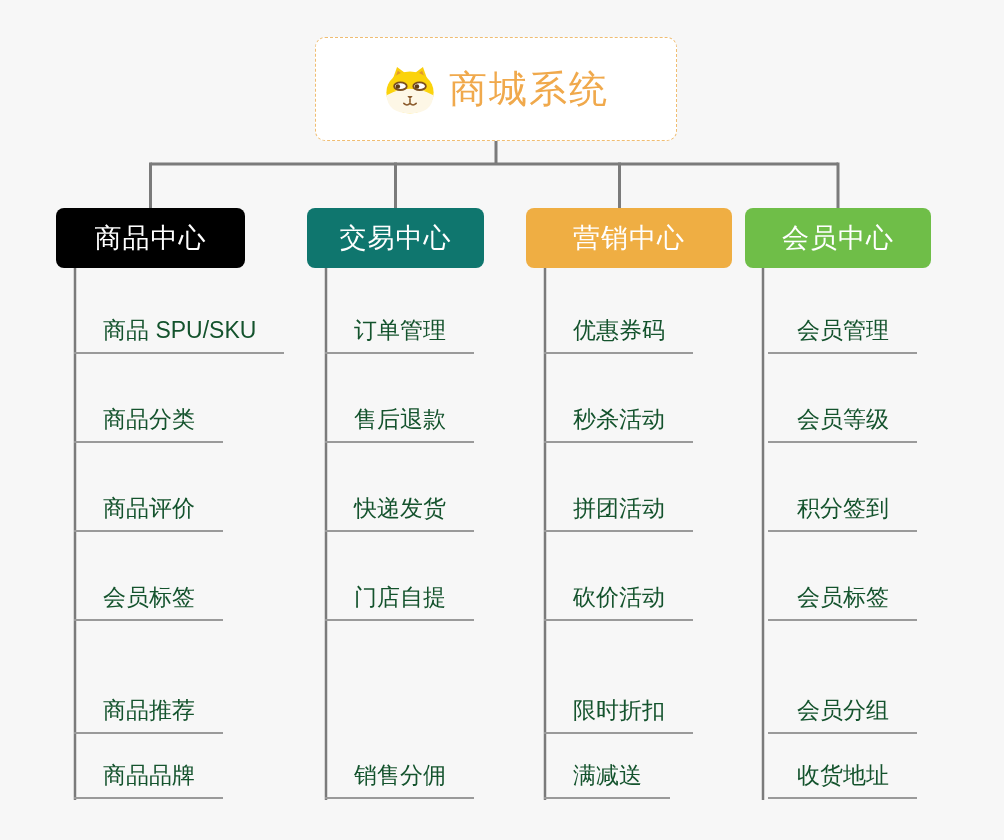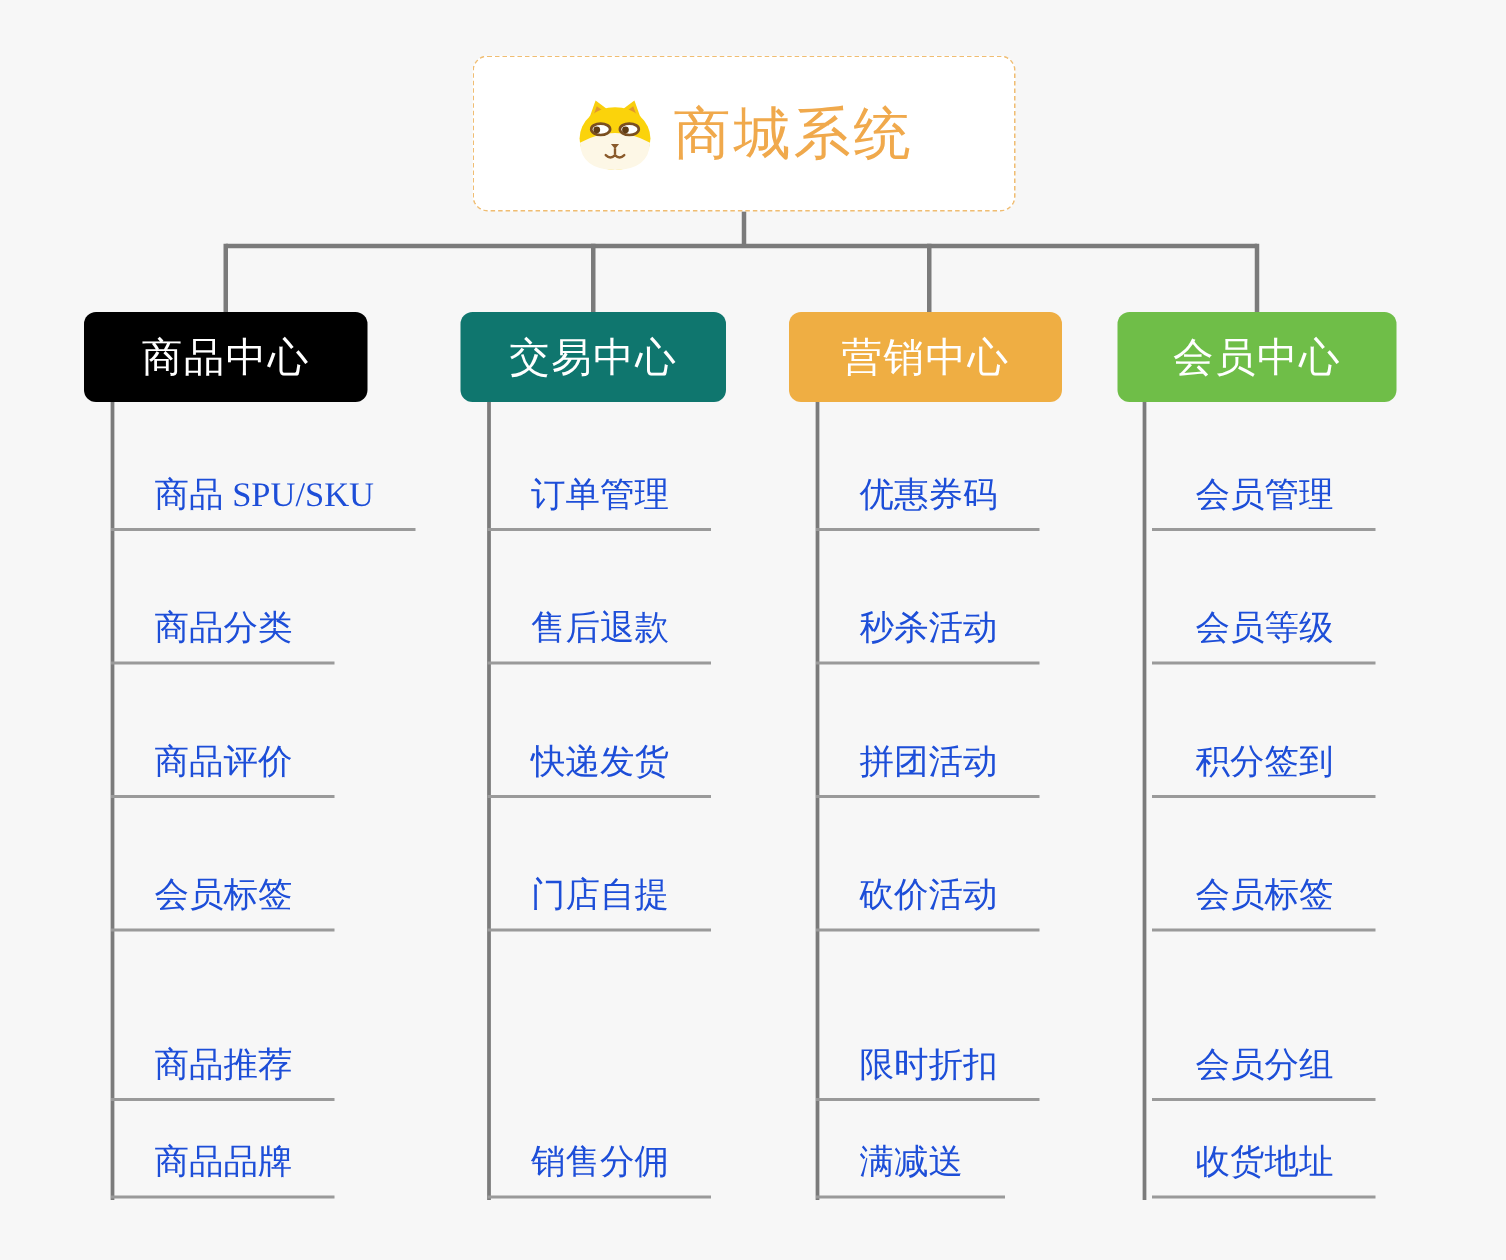--- a/index.html
+++ b/index.html
@@ -32,31 +32,30 @@
   .dog-icon{width:54px;height:50px;flex:0 0 auto;}
   .branch{
     position:absolute;top:208px;height:60px;
     border-radius:8px;
     display:flex;align-items:center;justify-content:center;
     color:#ffffff;font-size:27px;letter-spacing:1px;
     box-sizing:border-box;
   }
   .b0{left:56px;width:189px;}
   .b1{left:307px;width:177px;}
-  .b2{left:526px;width:182px;}
+  .b2{left:526px;width:206px;}
   .b3{left:745px;width:186px;}
   .leaf{
     position:absolute;
     display:inline-block;
-    font-size:23px;color:#1d4ed8;
+    font-size:23px;color:#14532d;
     line-height:28px;
     padding:0 28px 8px 29px;
     border-bottom:2px solid #9a9a9a;
     white-space:nowrap;
-    font-family:Liberation Serif, serif;
   }
   .c0{left:74px;}
   .c1{left:325px;}
   .c2{left:544px;}
   .c3{left:768px;}
   .r0{top:316px;}
   .r1{top:405px;}
   .r2{top:494px;}
   .r3{top:583px;}
   .r4{top:672px;margin-top:24px;}

